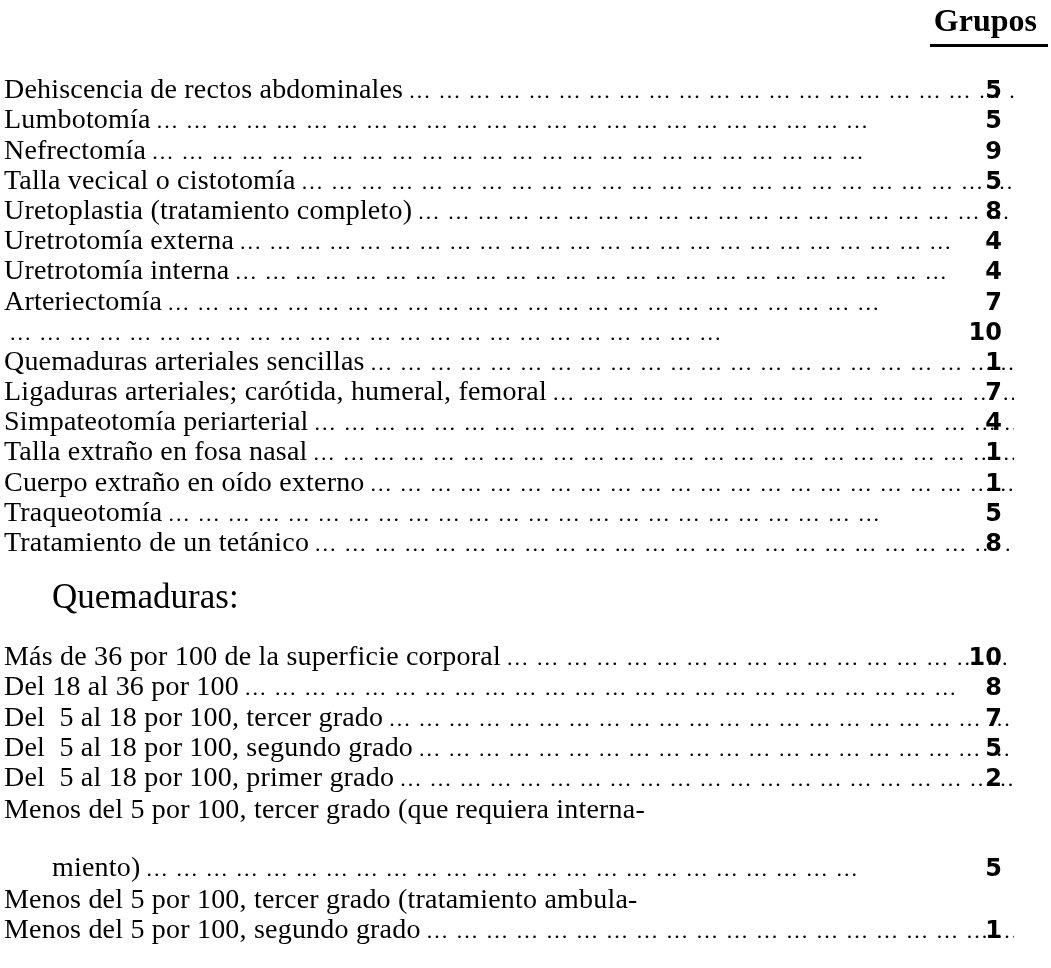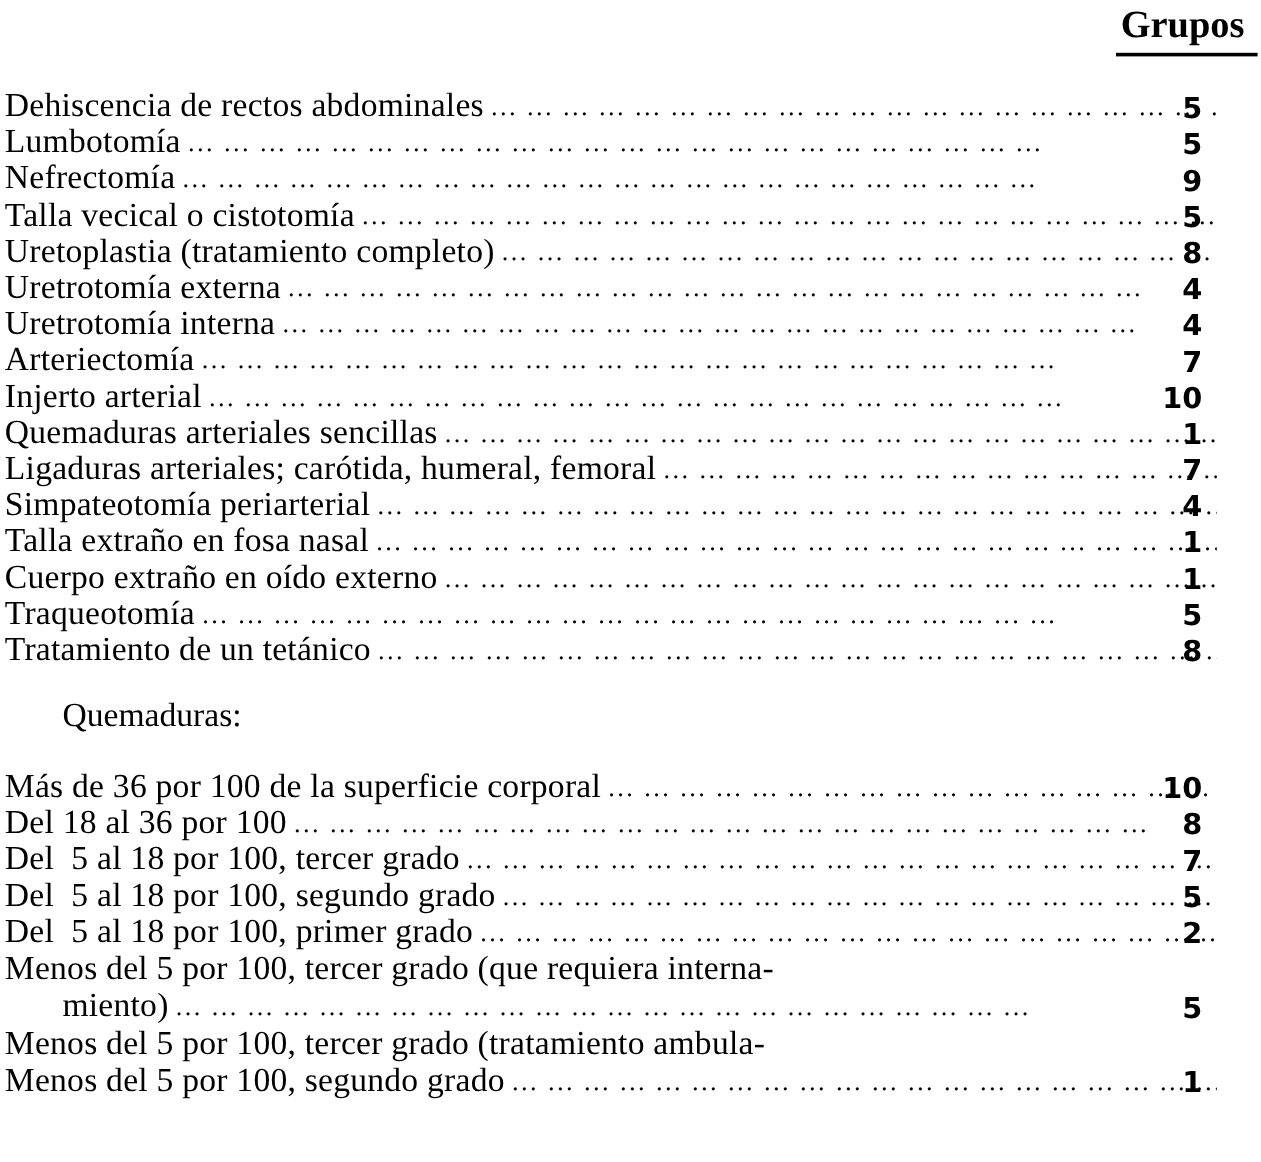--- a/index.html
+++ b/index.html
@@ -11,44 +11,44 @@
     .header-label {
       position: absolute; right: 14px; top: 2px;
       font-size: 32px; font-weight: bold;
     }
     .header-rule {
       position: absolute; left: 930px; top: 44px; width: 118px; height: 3px;
       background: #000;
     }
     .rows { position: absolute; left: 4px; top: 74px; width: 1040px; }
     .row {
-      display: flex; align-items: center; height: 30.2px; position: relative;
+      display: flex; align-items: flex-end; height: 30.2px; position: relative;
     }
     .row .label {
       font-size: 28px; line-height: 30px; white-space: nowrap;
       letter-spacing: 0.2px;
     }
     .row .leader {
       flex: 1; overflow: hidden; white-space: nowrap; font-size: 22px;
       line-height: 26px; margin-left: 6px; margin-right: 30px; letter-spacing: 2px;
     }
     .row .leader::after {
       content: "... ... ... ... ... ... ... ... ... ... ... ... ... ... ... ... ... ... ... ... ... ... ... ...";
     }
     .row .value {
       position: absolute; right: 42px; bottom: 0; width: 60px; text-align: right;
       font-size: 24px; font-weight: bold; font-family: "DejaVu Sans", sans-serif;
       line-height: 28px;
     }
     .subhead {
       height: 48px; display: flex; align-items: center;
-      padding-left: 48px; font-size: 28px; margin-top: 16px; margin-bottom: 20px;
+      padding-left: 48px; font-size: 35px; margin-top: 16px; margin-bottom: 20px;
     }
     .row.wrap-first { height: 32px; }
-    .row.wrap-second { padding-left: 48px; }
+    .row.wrap-second { padding-left: 48px; margin-top: 28px; }
   </style>
 </head>
 <body>
 
 <div class="header-label">Grupos</div>
 <div class="header-rule"></div>
 
 <div class="rows">
   <div class="row">
       <span class="label">Dehiscencia de rectos abdominales</span>
@@ -84,21 +84,20 @@
       <span class="label">Uretrotomía interna</span>
       <span class="leader"></span>
       <span class="value">4</span>
     </div>
   <div class="row">
       <span class="label">Arteriectomía</span>
       <span class="leader"></span>
       <span class="value">7</span>
     </div>
   <div class="row">
-      <span class="label">Injerto arterial</span>
       <span class="leader"></span>
       <span class="value">10</span>
     </div>
   <div class="row">
       <span class="label">Quemaduras arteriales sencillas</span>
       <span class="leader"></span>
       <span class="value">1</span>
     </div>
   <div class="row">
       <span class="label">Ligaduras arteriales; carótida, humeral, femoral</span>

